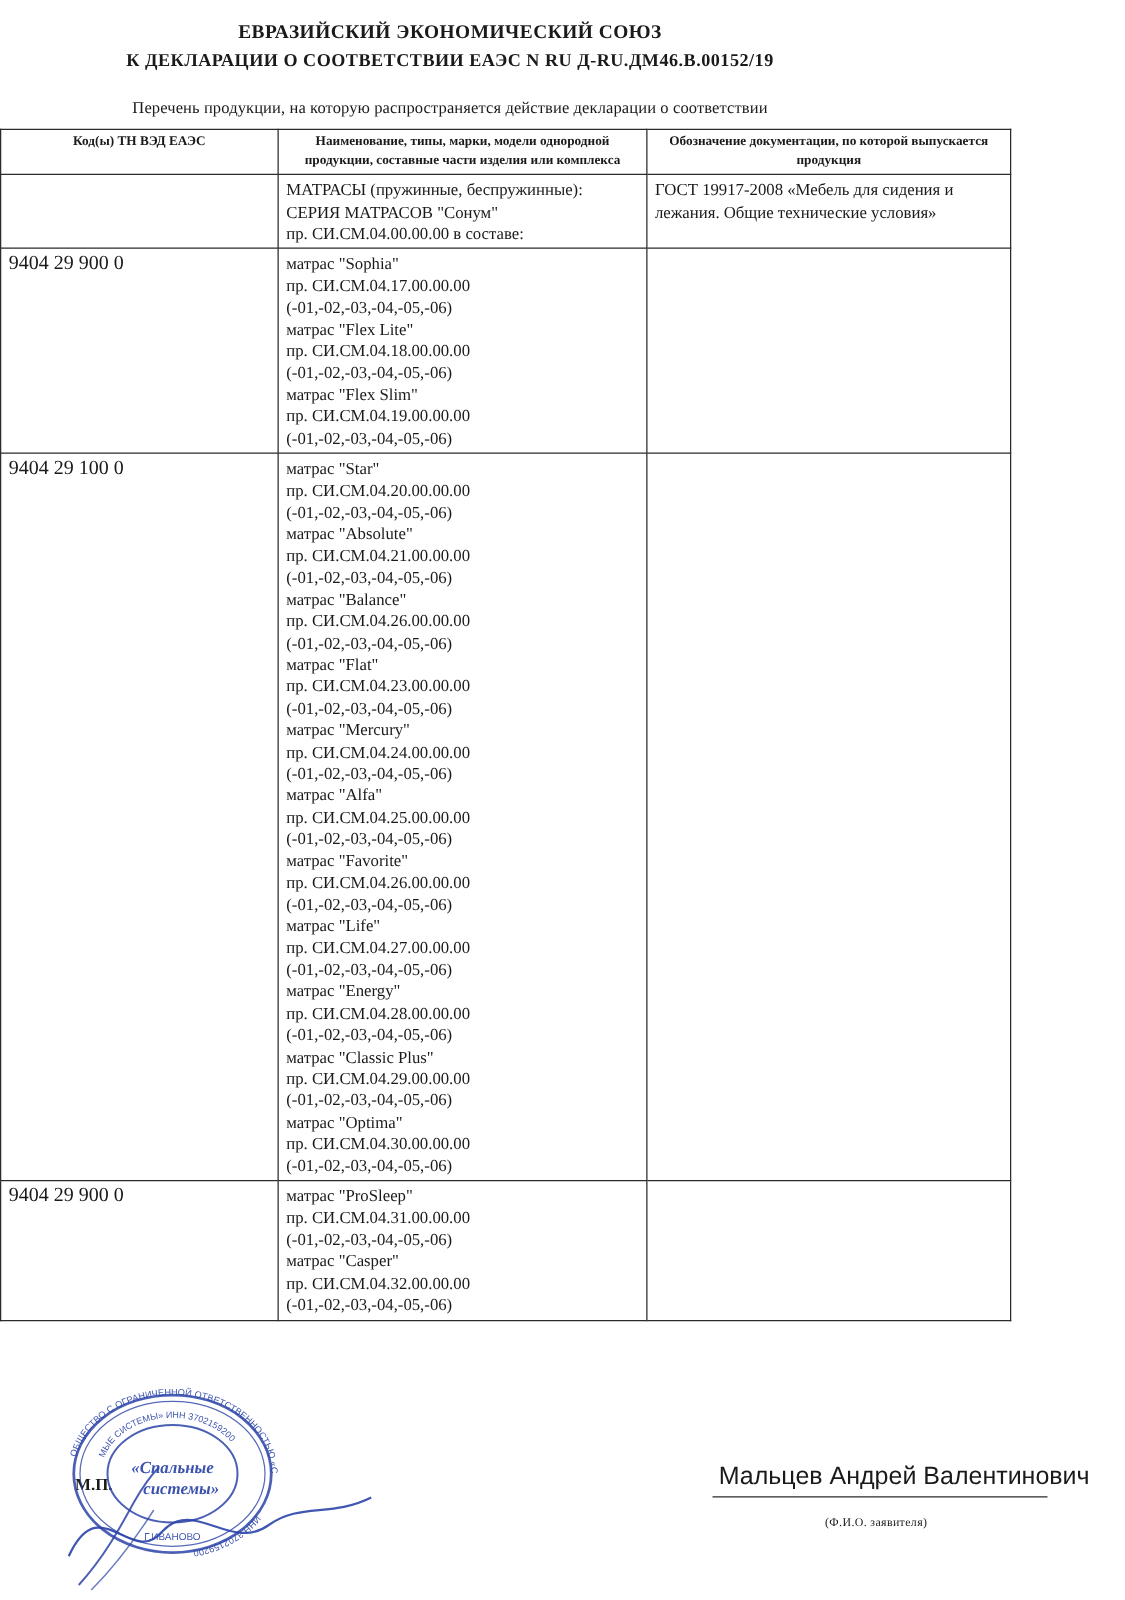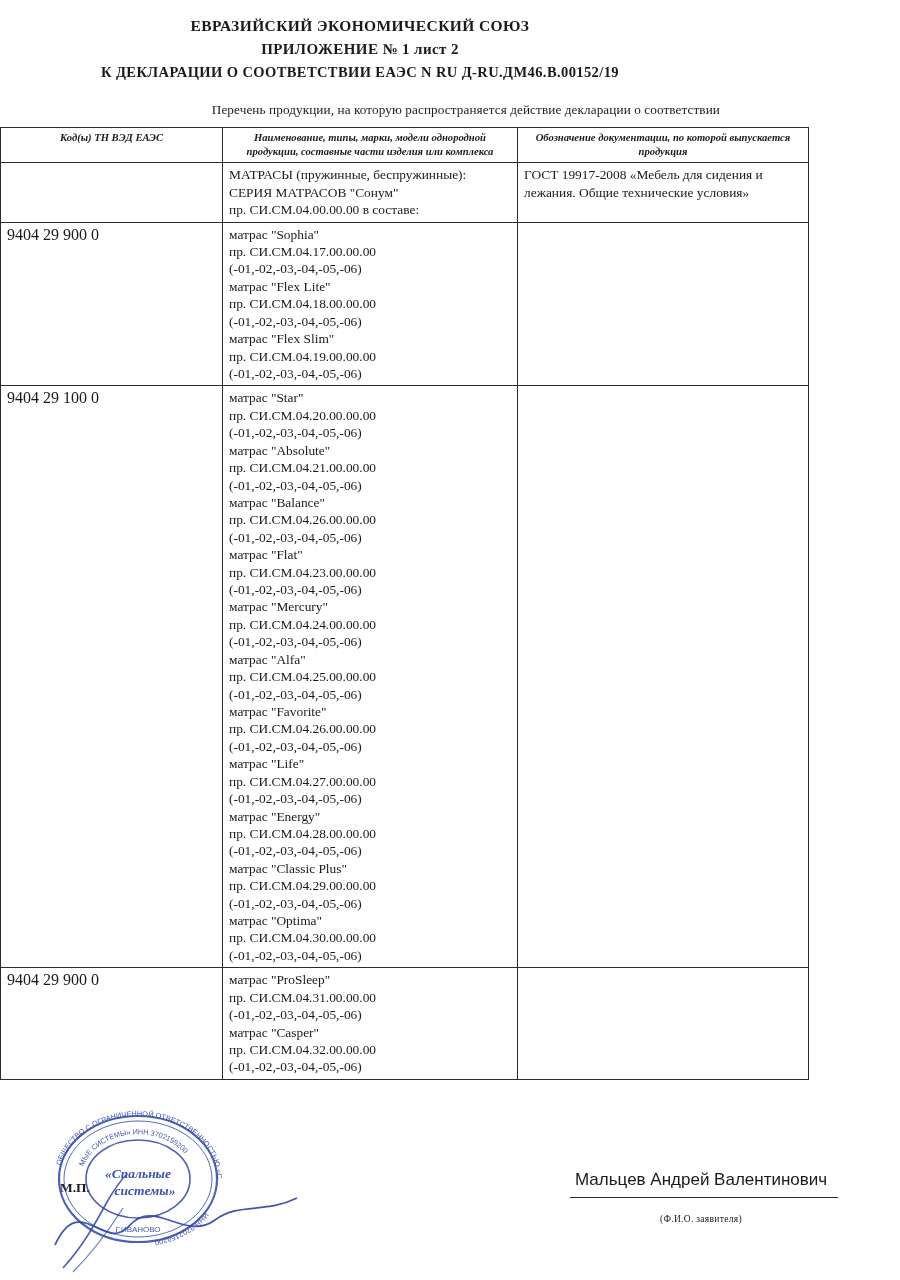--- a/index.html
+++ b/index.html
@@ -30,21 +30,21 @@
     font-weight: bold;
     font-size: 15px;
     letter-spacing: 0.4px;
     line-height: 1.55;
   }
   .header .line1 { font-size: 15.5px; }
   .header .line2 { font-size: 15px; }
   .header .line3 { font-size: 14.5px; }
 
   .subtitle {
-    text-align: right;
+    text-align: center;
     font-size: 13.2px;
     margin-top: 18px;
     margin-bottom: 9px;
     letter-spacing: 0.1px;
   }
 
   table.doc {
     border-collapse: collapse;
     width: 808px;
     margin: 0 auto;
@@ -54,21 +54,20 @@
     border: 1px solid #2b2b2b;
     vertical-align: top;
     padding: 3px 6px;
   }
   thead th {
     text-align: center;
     font-size: 10.6px;
     font-weight: bold;
     line-height: 1.35;
     padding: 5px 8px 6px 8px;
-    font-style: italic;
   }
   .col1 { width: 222px; }
   .col2 { width: 295px; }
   .col3 { width: 291px; }
 
   td.code {
     font-size: 16px;
     font-family: "Liberation Serif", serif;
     padding-top: 5px;
     white-space: nowrap;
@@ -91,21 +90,21 @@
     position: absolute;
     left: 0;
     right: 0;
     top: 1170px;
     width: 900px;
   }
   .sig-name {
     position: absolute;
     left: 575px;
     top: 0;
-    font-size: 17px;
+    font-size: 20px;
     font-family: "Liberation Sans", sans-serif;
     white-space: nowrap;
   }
   .sig-line {
     position: absolute;
     left: 570px;
     top: 27px;
     width: 268px;
     border-bottom: 1px solid #2b2b2b;
   }
@@ -144,21 +143,20 @@
     pointer-events: none;
   }
 </style>
 </head>
 <body>
 
 <div class="page">
 
   <div class="header">
     <div class="line line1">ЕВРАЗИЙСКИЙ ЭКОНОМИЧЕСКИЙ СОЮЗ</div>
-    <div class="line line2">ПРИЛОЖЕНИЕ № 1 лист 2</div>
     <div class="line line3">К ДЕКЛАРАЦИИ О СООТВЕТСТВИИ ЕАЭС N RU Д-RU.ДМ46.В.00152/19</div>
   </div>
 
   <div class="subtitle">Перечень продукции, на которую распространяется действие декларации о соответствии</div>
 
   <table class="doc">
     <colgroup>
       <col class="col1">
         <col class="col2">
         <col class="col3">

